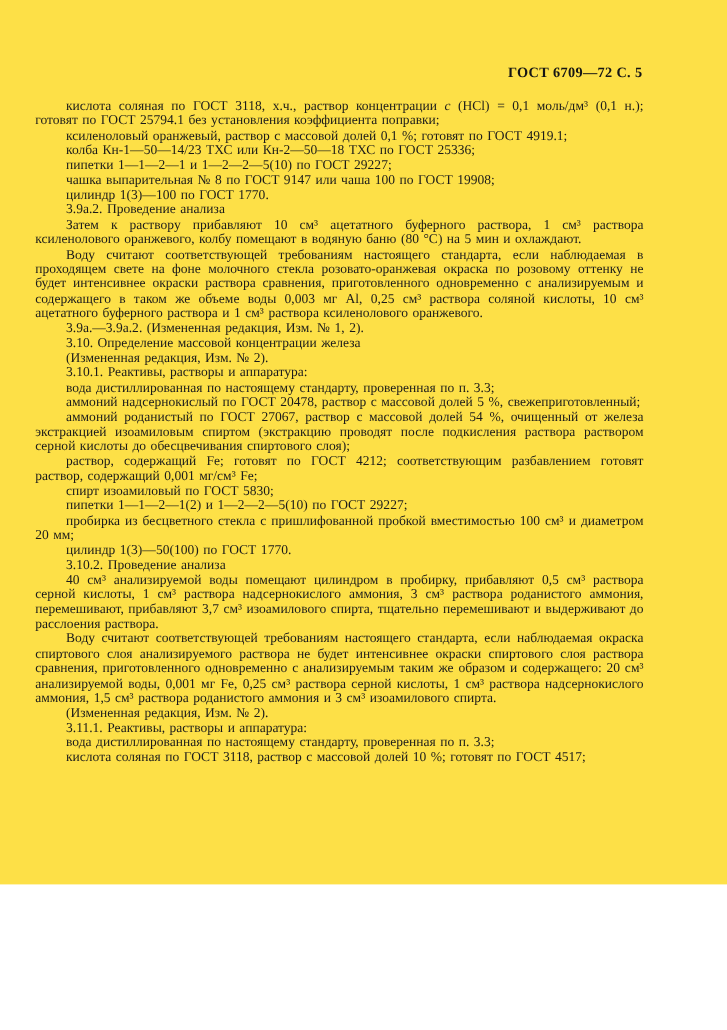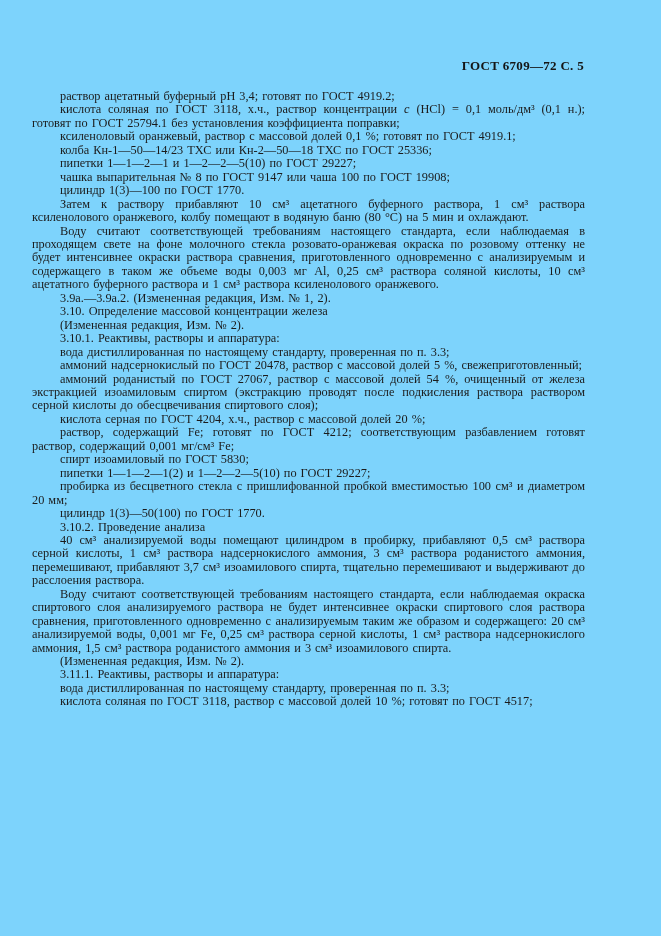--- a/index.html
+++ b/index.html
@@ -12,22 +12,22 @@
     height: 936px;
     position: relative;
     font-family: "Liberation Serif", "DejaVu Serif", serif;
     color: #1b1b1b;
     overflow: hidden;
   }
   .scan-page {
     position: absolute;
     left: 0; top: 0;
     width: 661px;
-    height: 936px;
-    background: #7dd3fc;
+    height: 804px;
+    background: #fde047;
   }
   .page-header {
     position: absolute;
     top: 58px;
     left: 32px;
     width: 552px;
     text-align: right;
     font-weight: bold;
     font-size: 13px;
     letter-spacing: 0.3px;
@@ -52,37 +52,36 @@
   }
   .doc-body span.b { font-weight: normal; }
   .doc-body span.i { font-style: italic; }
 </style>
 </head>
 <body>
 
 <div class="scan-page">
   <div class="page-header">ГОСТ 6709—72 С. 5</div>
   <div class="doc-body">
-      <p class="para"><span>раствор ацетатный буферный рН 3,4; готовят по ГОСТ 4919.2;</span></p>
       <p class="para"><span>кислота соляная по ГОСТ 3118, х.ч., раствор концентрации </span><span class="i">с</span><span> (HCl) = 0,1 моль/дм³ (0,1 н.); готовят по ГОСТ 25794.1 без установления коэффициента поправки;</span></p>
       <p class="para"><span>ксиленоловый оранжевый, раствор с массовой долей 0,1 %; готовят по ГОСТ 4919.1;</span></p>
       <p class="para"><span>колба Кн-1—50—14/23 ТХС или Кн-2—50—18 ТХС по ГОСТ 25336;</span></p>
       <p class="para"><span>пипетки 1—1—2—1 и 1—2—2—5(10) по ГОСТ 29227;</span></p>
       <p class="para"><span>чашка выпарительная № 8 по ГОСТ 9147 или чаша 100 по ГОСТ 19908;</span></p>
       <p class="para"><span>цилиндр 1(3)—100 по ГОСТ 1770.</span></p>
+      <p class="para"><span>3.9а.2. Проведение анализа</span></p>
       <p class="para"><span>Затем к раствору прибавляют 10 см³ ацетатного буферного раствора, 1 см³ раствора ксиленолового оранжевого, колбу помещают в водяную баню (80 °С) на 5 мин и охлаждают.</span></p>
       <p class="para"><span>Воду считают соответствующей требованиям настоящего стандарта, если наблюдаемая в проходящем свете на фоне молочного стекла розовато-оранжевая окраска по розовому оттенку не будет интенсивнее окраски раствора сравнения, приготовленного одновременно с анализируемым и содержащего в таком же объеме воды 0,003 мг Al, 0,25 см³ раствора соляной кислоты, 10 см³ ацетатного буферного раствора и 1 см³ раствора ксиленолового оранжевого.</span></p>
       <p class="para"><span>3.9а.—3.9а.2. </span><span class="b">(Измененная редакция, Изм. № 1, 2).</span></p>
       <p class="para"><span class="b">3.10. Определение массовой концентрации железа</span></p>
       <p class="para"><span class="b">(Измененная редакция, Изм. № 2).</span></p>
       <p class="para"><span>3.10.1. Реактивы, растворы и аппаратура:</span></p>
       <p class="para"><span>вода дистиллированная по настоящему стандарту, проверенная по п. 3.3;</span></p>
       <p class="para"><span>аммоний надсернокислый по ГОСТ 20478, раствор с массовой долей 5 %, свежеприготовленный;</span></p>
       <p class="para"><span>аммоний роданистый по ГОСТ 27067, раствор с массовой долей 54 %, очищенный от железа экстракцией изоамиловым спиртом (экстракцию проводят после подкисления раствора раствором серной кислоты до обесцвечивания спиртового слоя);</span></p>
-      <p class="para"><span>кислота серная по ГОСТ 4204, х.ч., раствор с массовой долей 20 %;</span></p>
       <p class="para"><span>раствор, содержащий Fe; готовят по ГОСТ 4212; соответствующим разбавлением готовят раствор, содержащий 0,001 мг/см³ Fe;</span></p>
       <p class="para"><span>спирт изоамиловый по ГОСТ 5830;</span></p>
       <p class="para"><span>пипетки 1—1—2—1(2) и 1—2—2—5(10) по ГОСТ 29227;</span></p>
       <p class="para"><span>пробирка из бесцветного стекла с пришлифованной пробкой вместимостью 100 см³ и диаметром 20 мм;</span></p>
       <p class="para"><span>цилиндр 1(3)—50(100) по ГОСТ 1770.</span></p>
       <p class="para"><span>3.10.2. Проведение анализа</span></p>
       <p class="para"><span>40 см³ анализируемой воды помещают цилиндром в пробирку, прибавляют 0,5 см³ раствора серной кислоты, 1 см³ раствора надсернокислого аммония, 3 см³ раствора роданистого аммония, перемешивают, прибавляют 3,7 см³ изоамилового спирта, тщательно перемешивают и выдерживают до расслоения раствора.</span></p>
       <p class="para"><span>Воду считают соответствующей требованиям настоящего стандарта, если наблюдаемая окраска спиртового слоя анализируемого раствора не будет интенсивнее окраски спиртового слоя раствора сравнения, приготовленного одновременно с анализируемым таким же образом и содержащего: 20 см³ анализируемой воды, 0,001 мг Fe, 0,25 см³ раствора серной кислоты, 1 см³ раствора надсернокислого аммония, 1,5 см³ раствора роданистого аммония и 3 см³ изоамилового спирта.</span></p>
       <p class="para"><span class="b">(Измененная редакция, Изм. № 2).</span></p>
       <p class="para"><span>3.11.1. Реактивы, растворы и аппаратура:</span></p>

